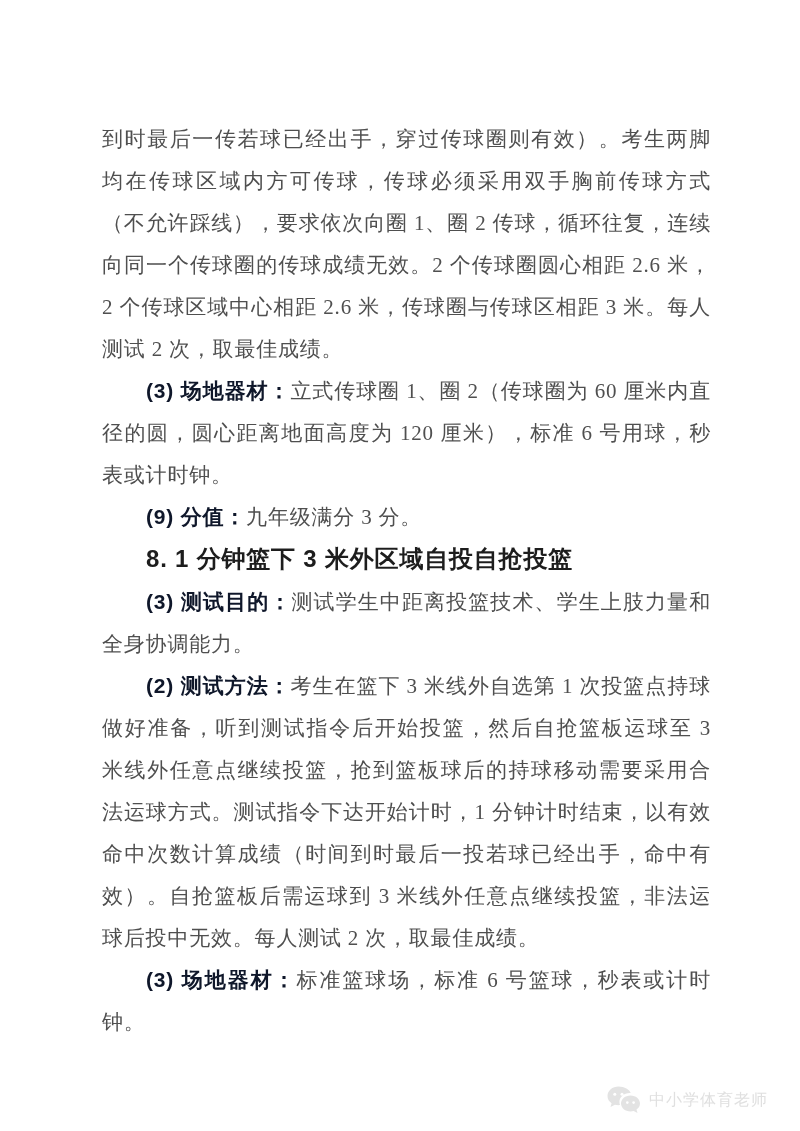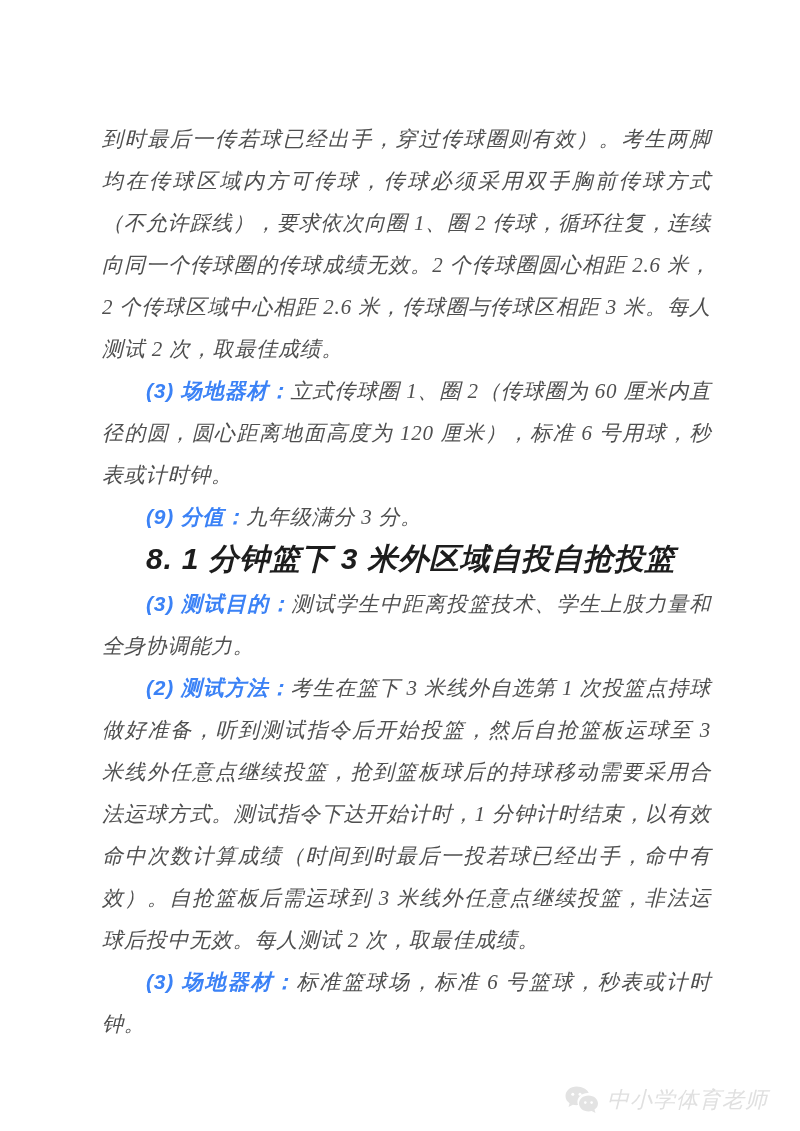--- a/index.html
+++ b/index.html
@@ -7,21 +7,20 @@
     padding: 0;
     background: #ffffff;
   }
   .page {
     position: relative;
     width: 800px;
     height: 1131px;
     background: #ffffff;
     overflow: hidden;
     font-family: "Liberation Serif", serif;
-    font-style: italic;
   }
   .doc-body {
     position: absolute;
     left: 102px;
     top: 118px;
     width: 609px;
   }
   .para {
     margin: 0;
     font-size: 21px;
@@ -30,44 +29,44 @@
     color: #4f4f4f;
     text-align: justify;
     text-justify: inter-ideograph;
   }
   .para.indent {
     text-indent: 44px;
   }
   .run.bold {
     font-family: "Liberation Sans", sans-serif;
     font-weight: bold;
-    color: #3b82f6;
+    color: #0f172a;
   }
   .para.heading .run {
     font-family: "Liberation Sans", sans-serif;
     font-weight: bold;
     color: #1d1d1d;
-    font-size: 30px;
+    font-size: 24px;
   }
   .watermark {
     position: absolute;
     right: 32px;
     bottom: 16px;
     display: flex;
     align-items: center;
     gap: 6px;
     user-select: none;
   }
   .wm-icon {
     display: inline-flex;
     align-items: center;
   }
   .wm-text {
     font-family: "Liberation Sans", sans-serif;
-    font-size: 22px;
+    font-size: 16px;
     letter-spacing: 1px;
     color: #e0e0e0;
     text-shadow: 0 1px 0 #ffffff;
   }
 </style>
 </head>
 <body>
 
 <div class="page">
 

